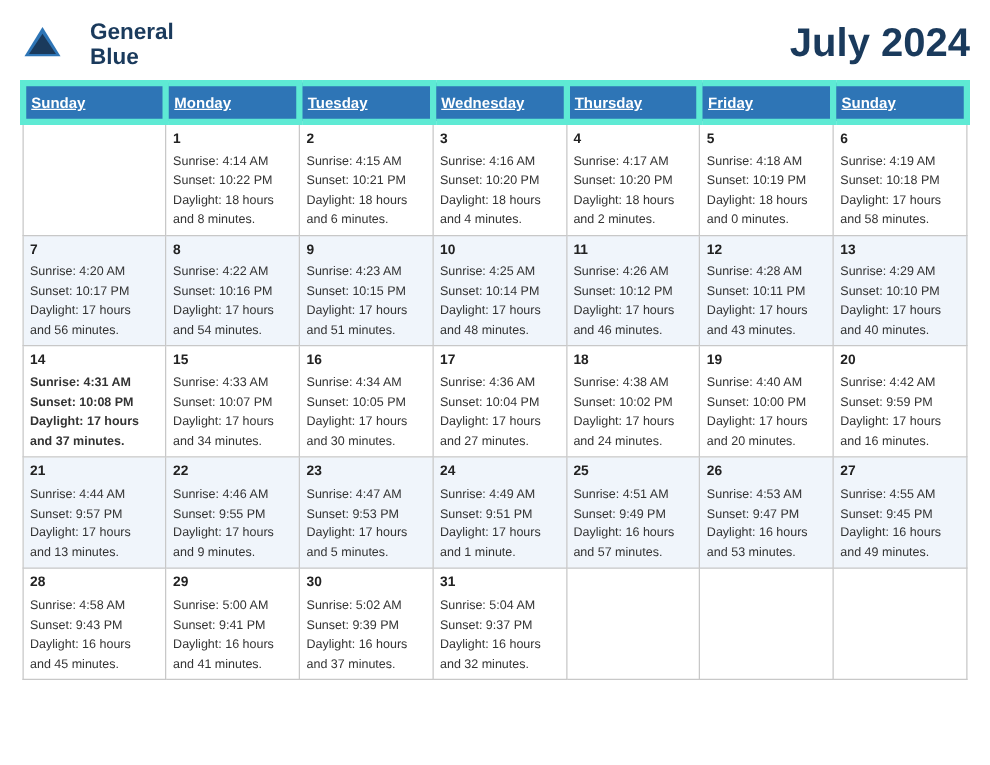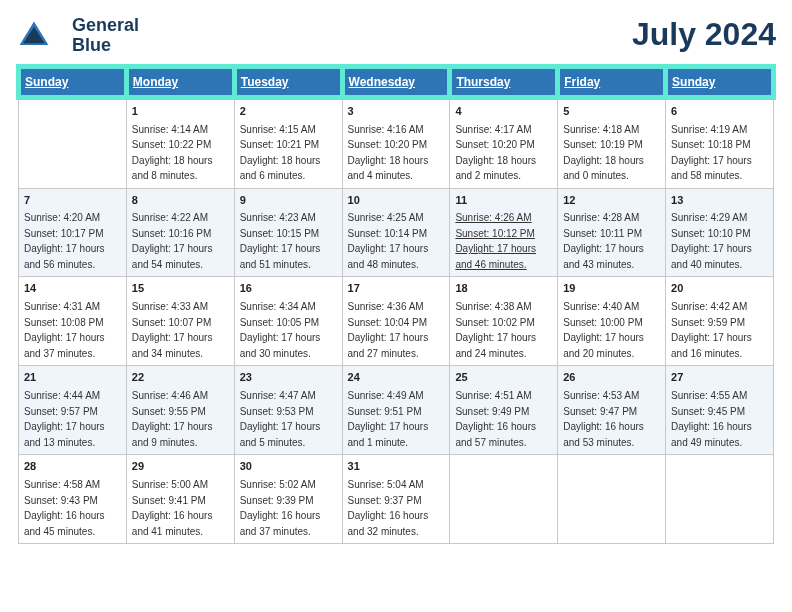--- a/index.html
+++ b/index.html
@@ -161,35 +161,35 @@
 Daylight: 17 hours
 and 54 minutes.</span></td>
         <td><span class="day-num">9</span><span class="day-info" style="white-space: pre-line;">Sunrise: 4:23 AM
 Sunset: 10:15 PM
 Daylight: 17 hours
 and 51 minutes.</span></td>
         <td><span class="day-num">10</span><span class="day-info" style="white-space: pre-line;">Sunrise: 4:25 AM
 Sunset: 10:14 PM
 Daylight: 17 hours
 and 48 minutes.</span></td>
-        <td><span class="day-num">11</span><span class="day-info" style="white-space: pre-line; text-decoration: underline;">Sunrise: 4:26 AM
+        <td><span class="day-num">11</span><span class="day-info" style="white-space: pre-line;">Sunrise: 4:26 AM
 Sunset: 10:12 PM
 Daylight: 17 hours
 and 46 minutes.</span></td>
         <td><span class="day-num">12</span><span class="day-info" style="white-space: pre-line;">Sunrise: 4:28 AM
 Sunset: 10:11 PM
 Daylight: 17 hours
 and 43 minutes.</span></td>
         <td><span class="day-num">13</span><span class="day-info" style="white-space: pre-line;">Sunrise: 4:29 AM
 Sunset: 10:10 PM
 Daylight: 17 hours
 and 40 minutes.</span></td>
       </tr>
       <tr>
-        <td><span class="day-num">14</span><span class="day-info" style="white-space: pre-line;">Sunrise: 4:31 AM
+        <td><span class="day-num">14</span><span class="day-info" style="white-space: pre-line; font-weight: bold;">Sunrise: 4:31 AM
 Sunset: 10:08 PM
 Daylight: 17 hours
 and 37 minutes.</span></td>
         <td><span class="day-num">15</span><span class="day-info" style="white-space: pre-line;">Sunrise: 4:33 AM
 Sunset: 10:07 PM
 Daylight: 17 hours
 and 34 minutes.</span></td>
         <td><span class="day-num">16</span><span class="day-info" style="white-space: pre-line; text-align: center;">Sunrise: 4:34 AM
 Sunset: 10:05 PM
 Daylight: 17 hours

